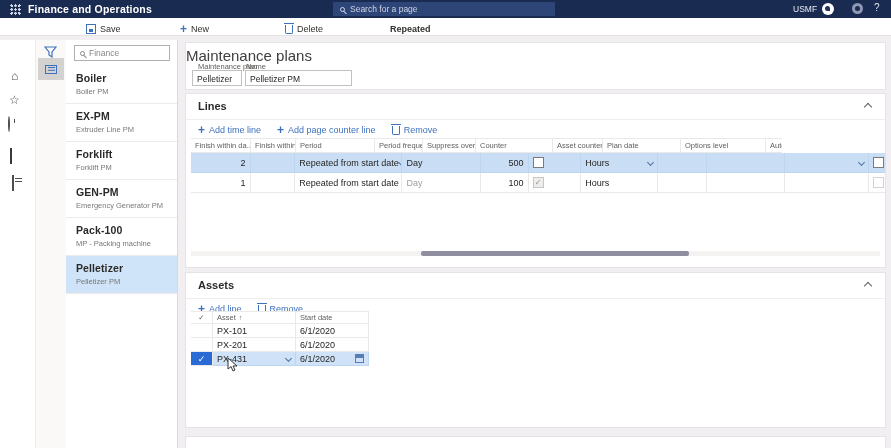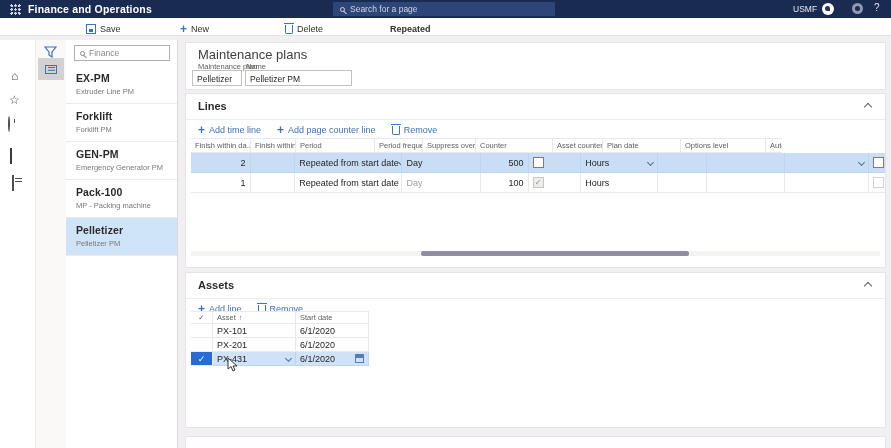--- a/index.html
+++ b/index.html
@@ -85,21 +85,21 @@
   .navItem.sel{background:#cfe4f8}
 
   
   #main{position:absolute;left:178px;top:40px;right:0;bottom:0;background:#f1eff2}
   .card{position:absolute;left:7px;width:701px;background:#fff;border:1px solid #e6e3e6}
   #card-head{top:2px;height:48px}
   #card-lines{top:53px;height:175px}
   #card-assets{top:232px;height:156px}
   #card-next{top:396px;height:60px}
 
-  #pageTitle{position:absolute;left:12px;top:4px;font-size:13px;color:#40403e}
+  #pageTitle{position:absolute;left:0;top:4px;font-size:15px;color:#40403e}
   .fldLabel{position:absolute;top:19px;font-size:7.5px;color:#605e5c}
   .fldInput{position:absolute;top:27px;height:16px;border:1px solid #c3c1bf;background:#fff;
     font-size:8.5px;color:#252423;padding:3px 4px;font-family:inherit}
 
   .secTitle{position:absolute;left:12px;top:6px;font-size:11px;font-weight:bold;color:#2b2a29}
   .secChev{position:absolute;right:14px;top:10px;width:6px;height:6px;border-right:1.3px solid #605e5c;
     border-bottom:1.3px solid #605e5c;transform:rotate(-135deg)}
   .secHead{position:absolute;left:0;right:0;top:0;height:26px;border-bottom:1px solid #f0eeec}
   .secToolbar{position:absolute;left:12px;top:31px;display:flex;gap:16px;align-items:center}
   .blueLink{display:flex;align-items:center;gap:4px;color:#3d71bd;font-size:9px;cursor:pointer}
@@ -206,20 +206,24 @@
   </div>
 </div>
 
 <div id="listpanel">
   <div id="filterBox">
     <span class="lens"></span>
     <span>Finance</span>
   </div>
   <div id="navItems">
     <div class="navItem">
+      <div class="t">Boiler</div>
+      <div class="s">Boiler PM</div>
+    </div>
+    <div class="navItem">
       <div class="t">EX-PM</div>
       <div class="s">Extruder Line PM</div>
     </div>
     <div class="navItem">
       <div class="t">Forklift</div>
       <div class="s">Forklift PM</div>
     </div>
     <div class="navItem">
       <div class="t">GEN-PM</div>
       <div class="s">Emergency Generator PM</div>

